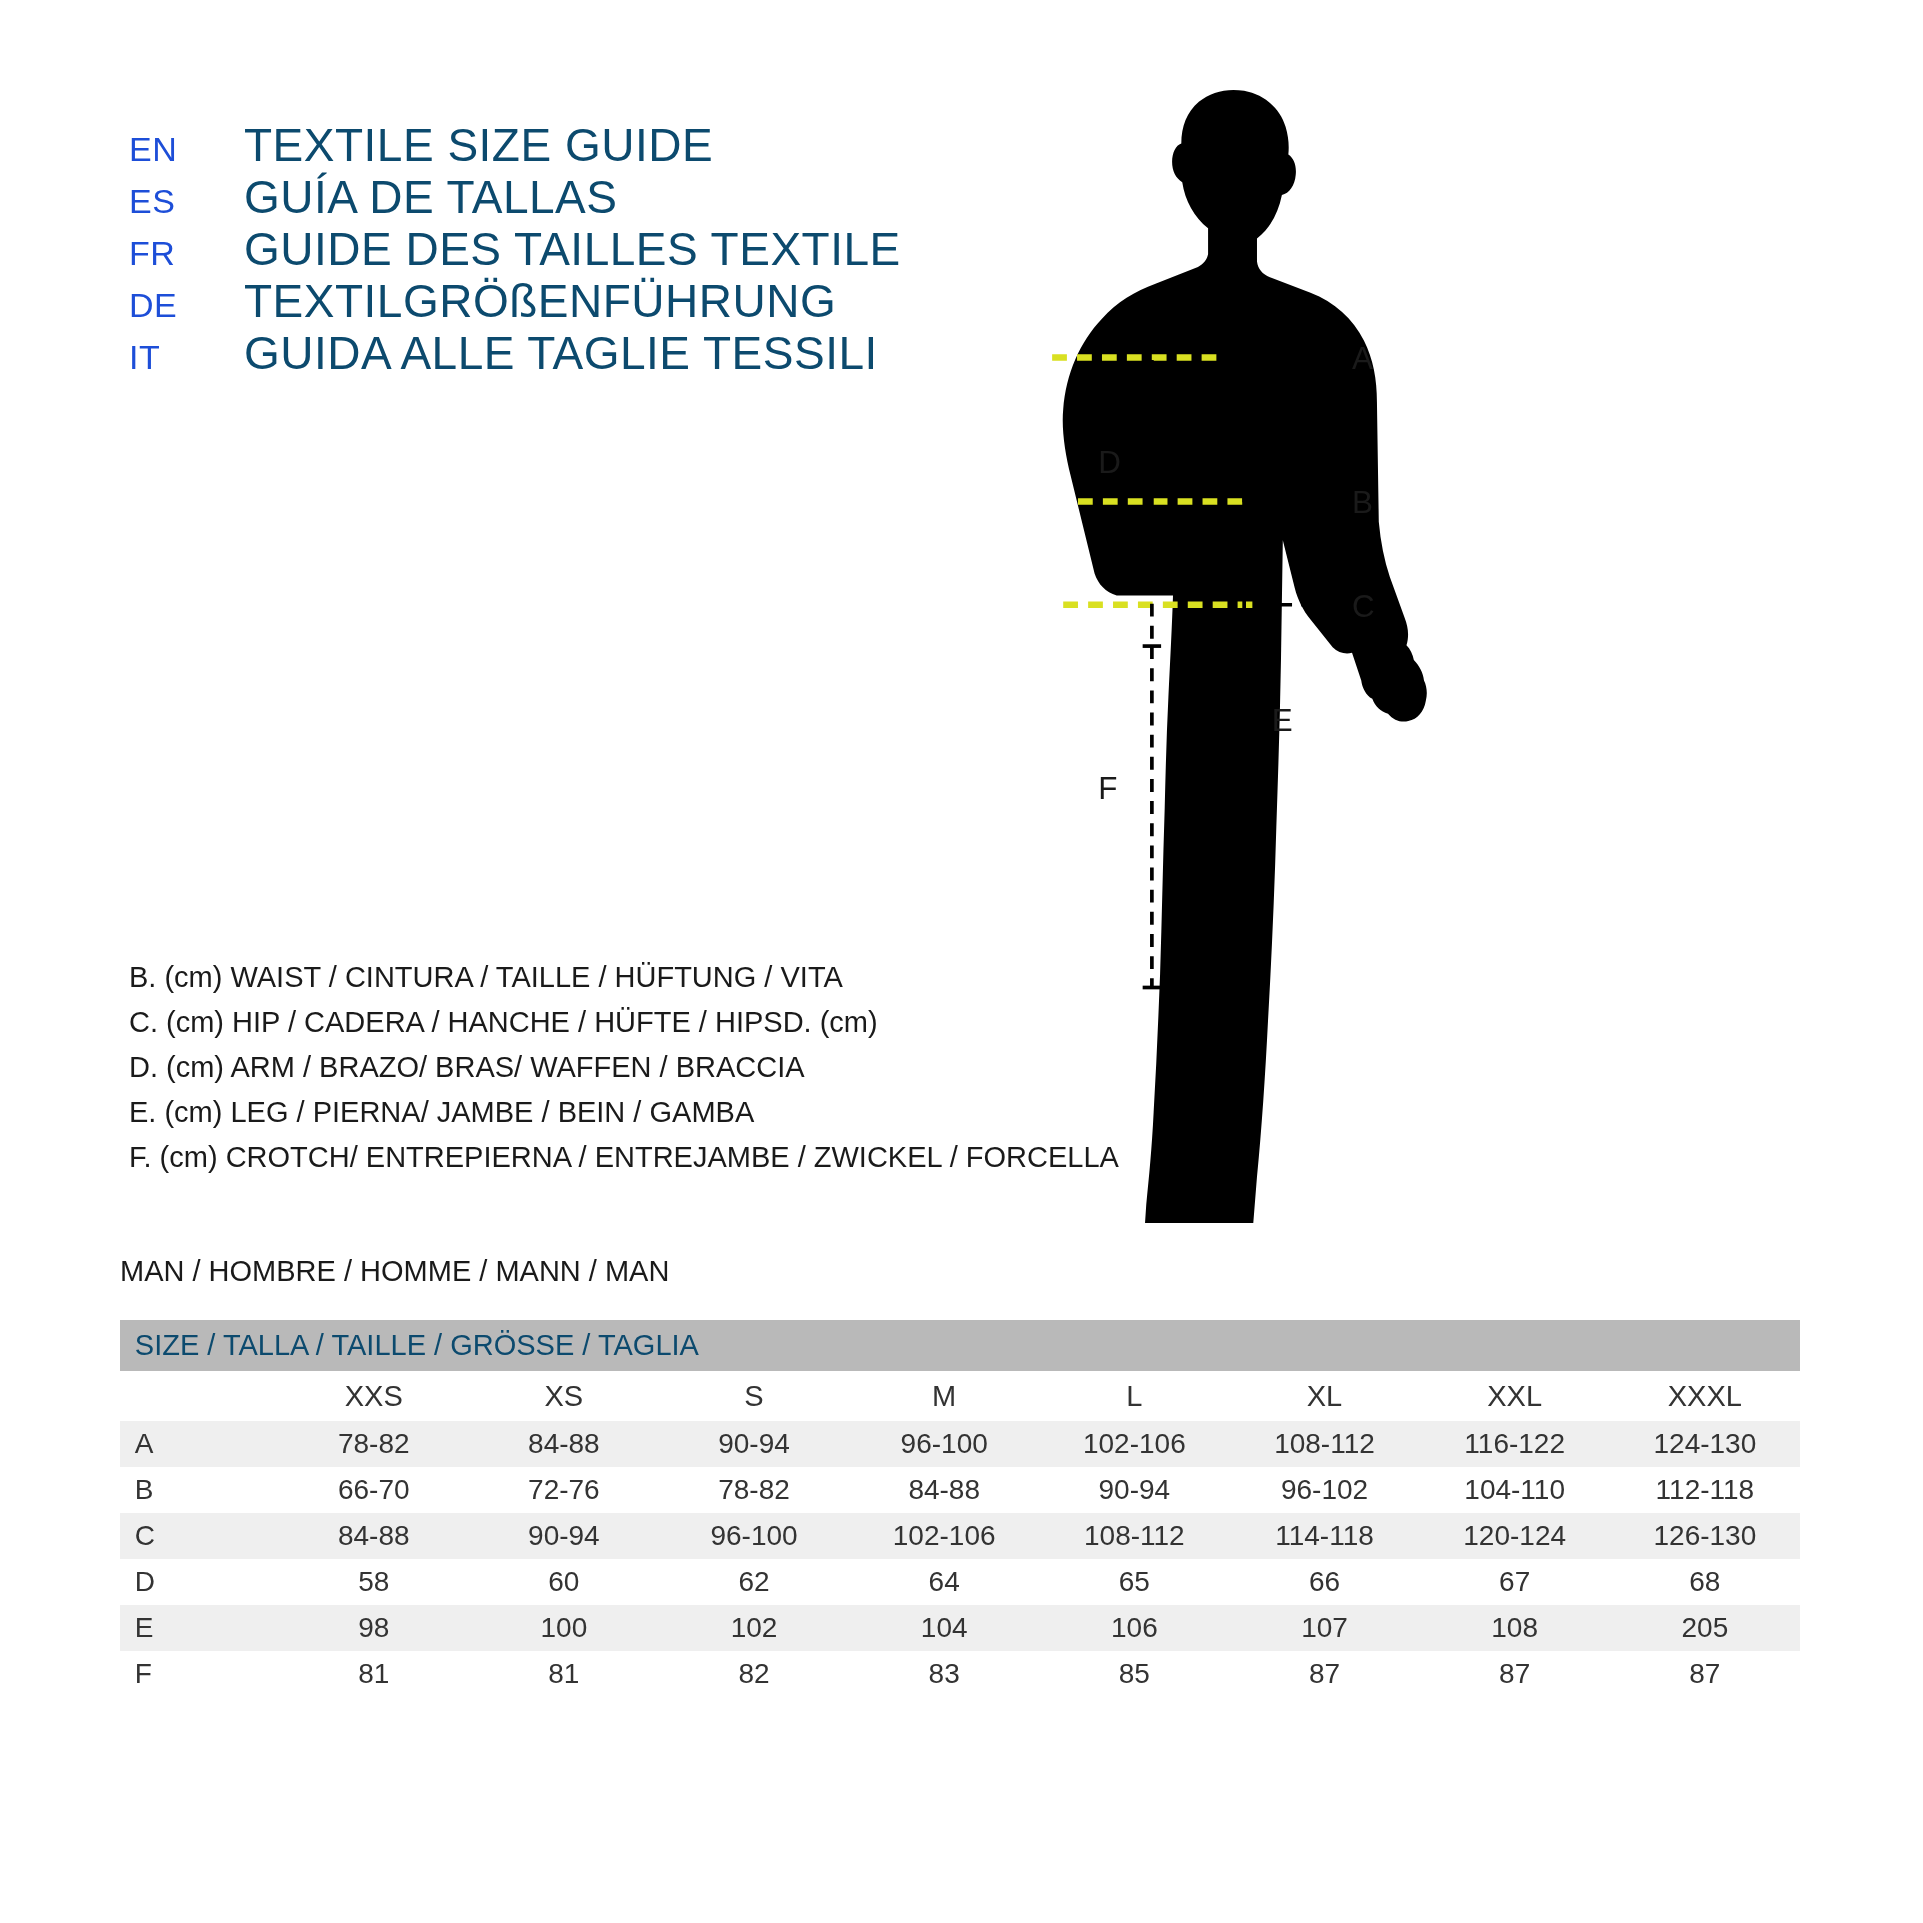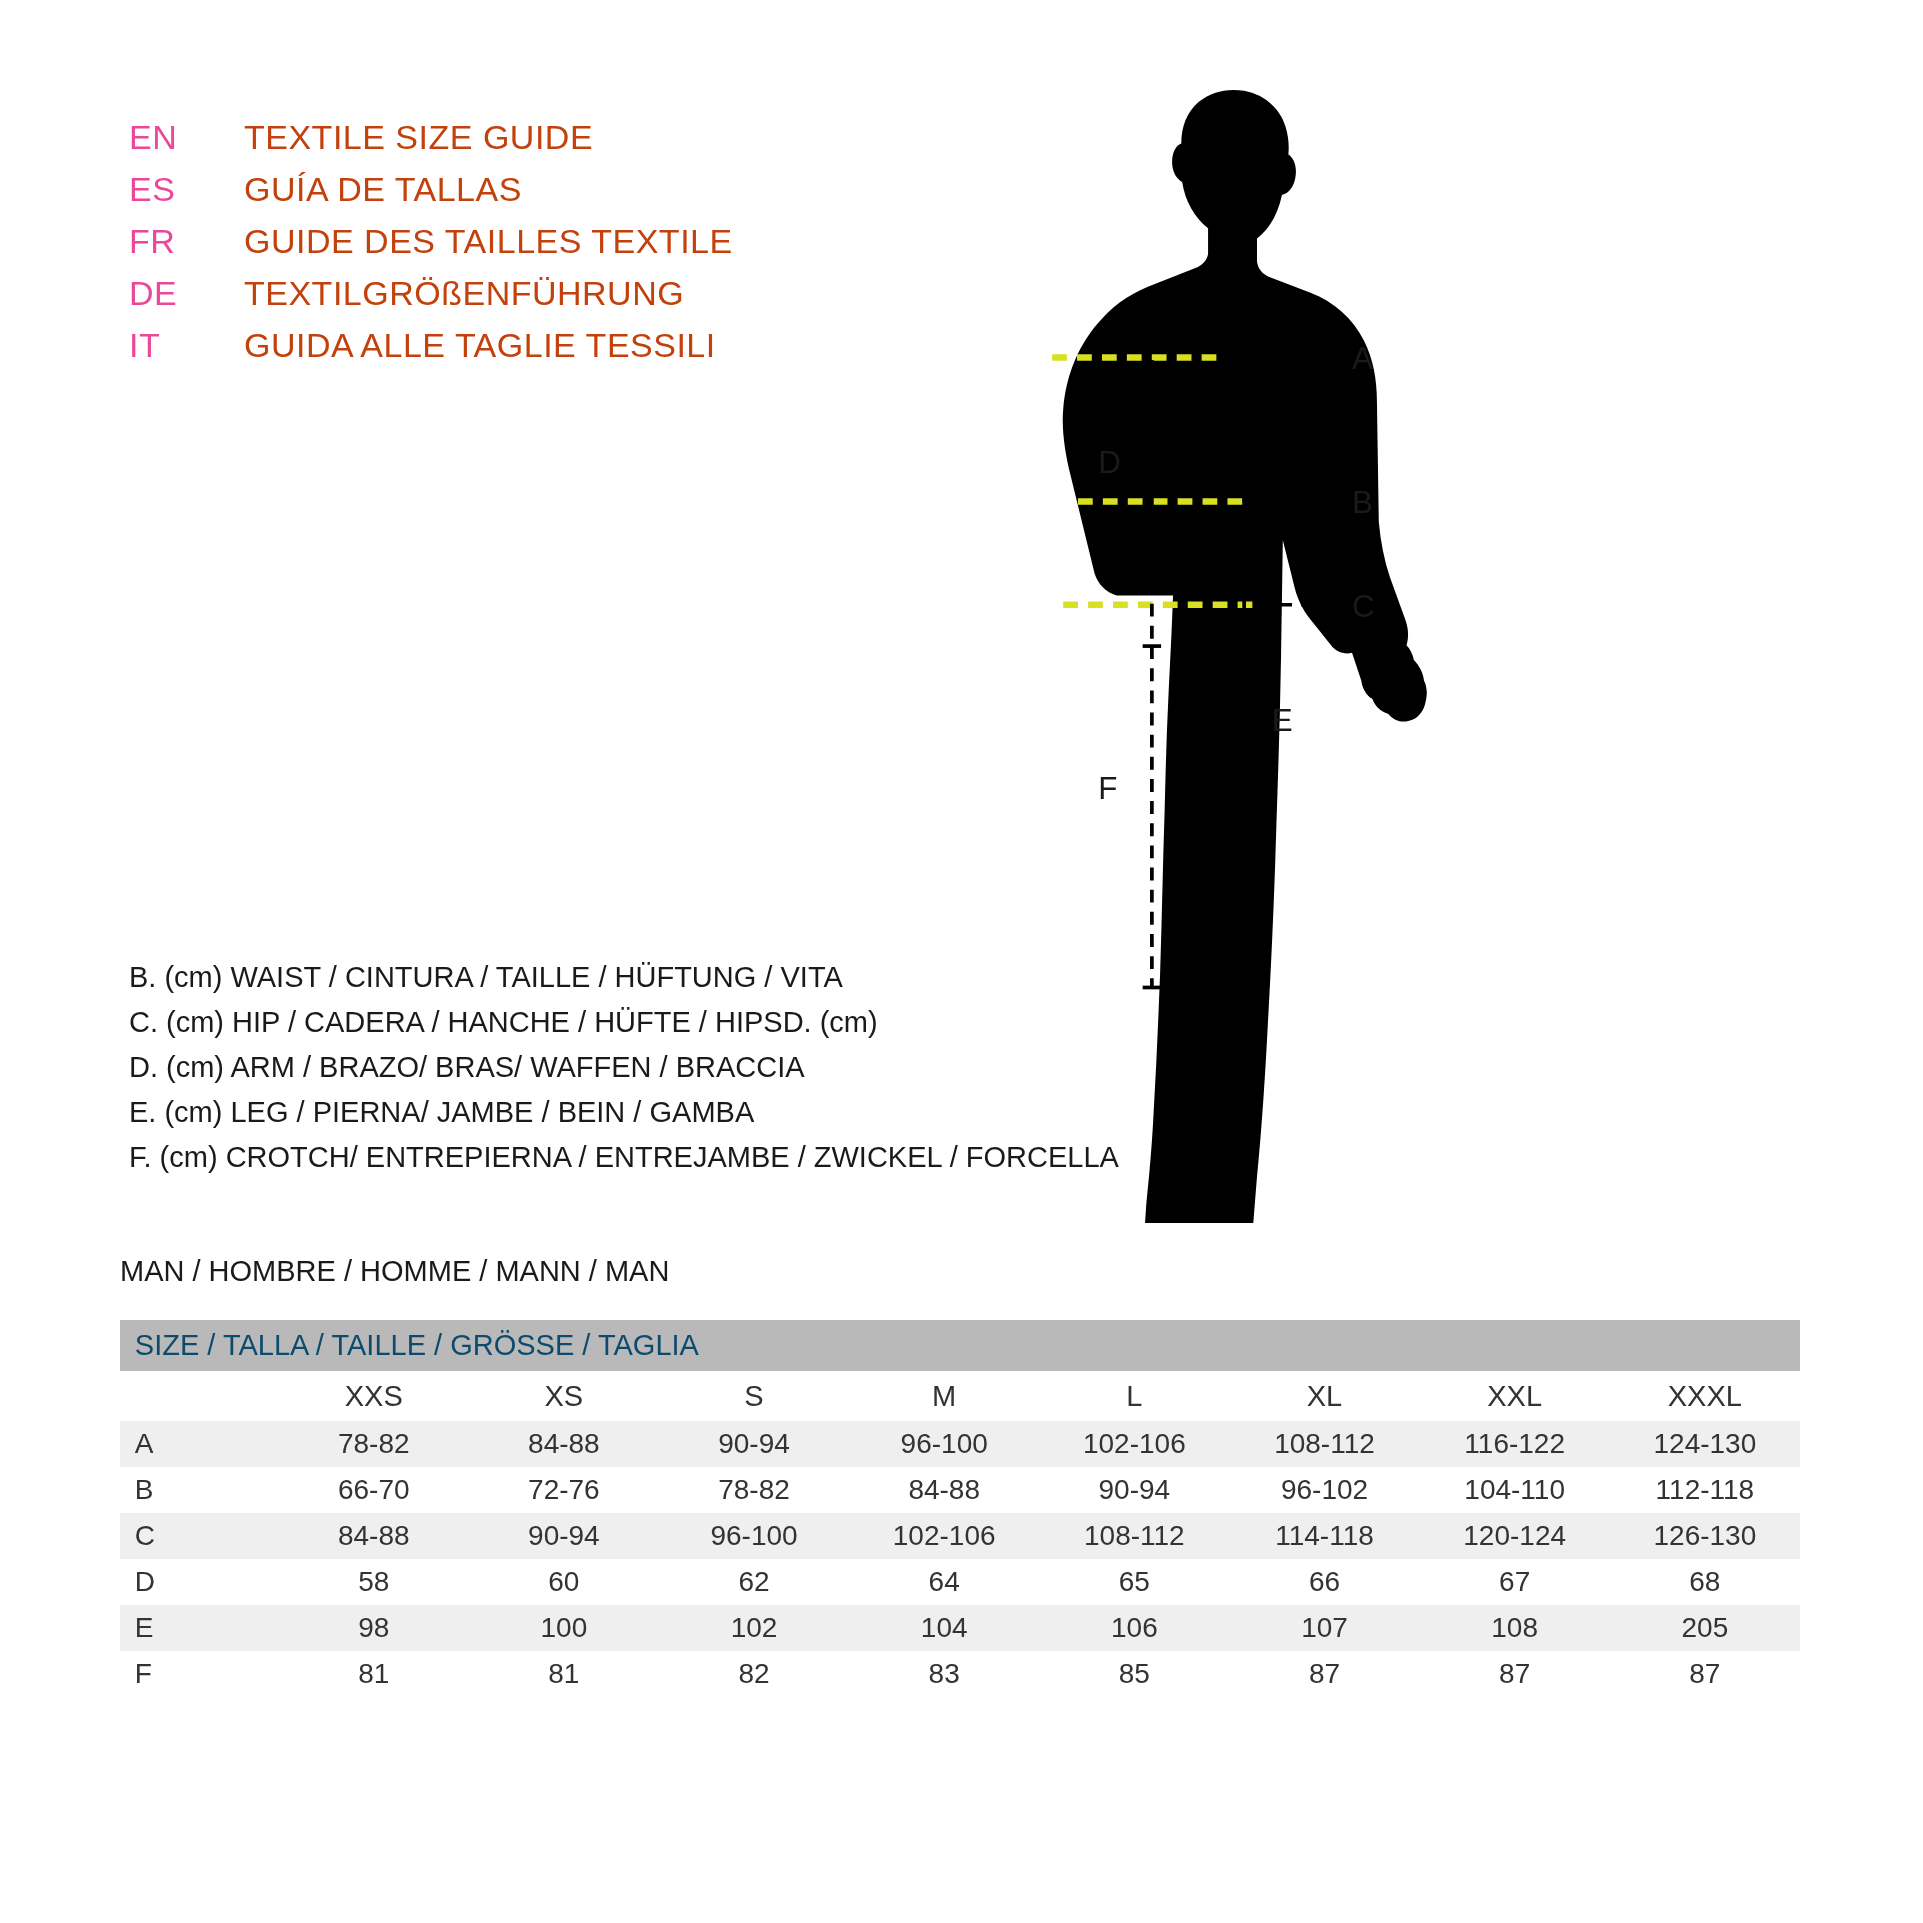--- a/index.html
+++ b/index.html
@@ -25,26 +25,26 @@
   }
   .title-row {
     display: flex;
     align-items: baseline;
     height: 52px;
   }
   .title-lang {
     width: 115px;
     font-size: 34px;
     letter-spacing: 0.5px;
-    color: #ec4899;
+    color: #1d4ed8;
   }
   .title-text {
-    font-size: 34px;
+    font-size: 46px;
     letter-spacing: 0.5px;
-    color: #c2410c;
+    color: #0c4a6e;
     white-space: nowrap;
   }
 
   
   #legend-block {
     position: absolute;
     left: 129px;
     top: 955px;
     width: 1154px;
   }

